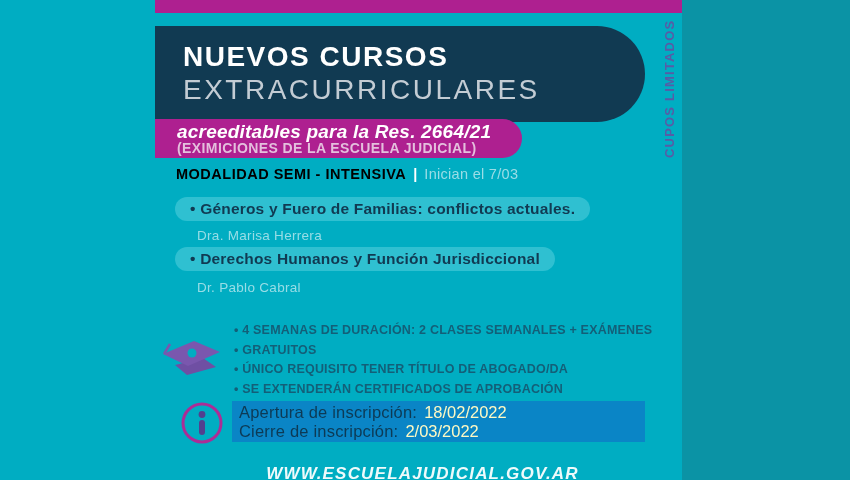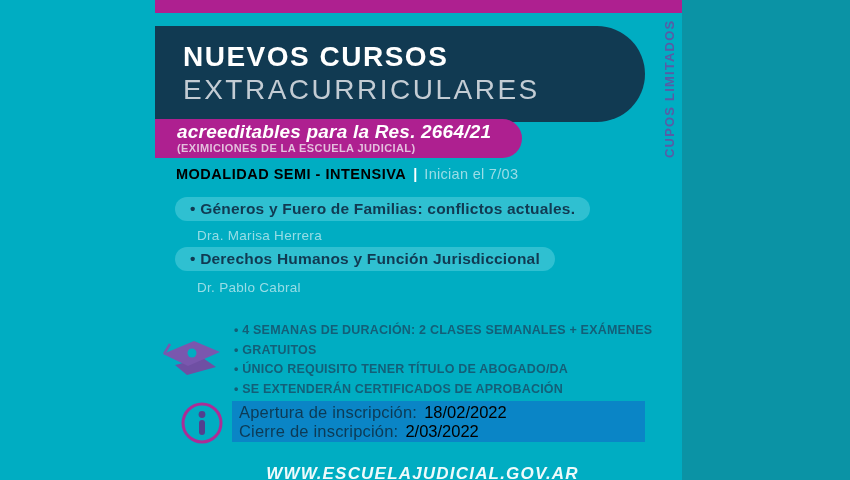--- a/index.html
+++ b/index.html
@@ -49,21 +49,21 @@
     background: #ae2090;
     border-radius: 0 21px 21px 0;
     padding-left: 22px;
     display: flex; flex-direction: column; justify-content: center;
   }
   .accred-line1 {
     color: #ffffff; font-size: 19px; font-weight: 700; font-style: italic;
     line-height: 20px; letter-spacing: 0.2px;
   }
   .accred-line2 {
-    color: #e4bfdd; font-size: 11px; font-weight: 700;
+    color: #e4bfdd; font-size: 14px; font-weight: 700;
     letter-spacing: 0.4px; line-height: 13px;
   }
 
   .modality {
     position: absolute; left: 176px; top: 166px;
     display: flex; align-items: baseline; gap: 7px;
     font-size: 14.5px;
   }
   .modality-label { color: #000000; font-weight: 700; letter-spacing: 0.5px; }
   .modality-sep   { color: #ffffff; font-weight: 700; }
@@ -99,21 +99,21 @@
 
   .enroll-box {
     position: absolute; left: 232px; top: 401px;
     width: 413px; height: 41px;
     background: #0a85c6;
     padding-left: 7px;
     display: flex; flex-direction: column; justify-content: center;
   }
   .enroll-row { display: flex; gap: 7px; line-height: 19px; font-size: 16.5px; }
   .enroll-label { color: #0d3a55; font-weight: 400; letter-spacing: 0.2px; text-align: right; }
-  .enroll-value { color: #000000; font-weight: 400; }
+  .enroll-value { color: #fef9c3; font-weight: 400; }
 
   .website {
     position: absolute; left: 155px; top: 452px; width: 535px;
     text-align: center;
     color: #eefafb; font-size: 17px; font-weight: 700; font-style: italic;
     letter-spacing: 1.2px;
     margin-top: 12px;
   }
 </style>
 </head>

